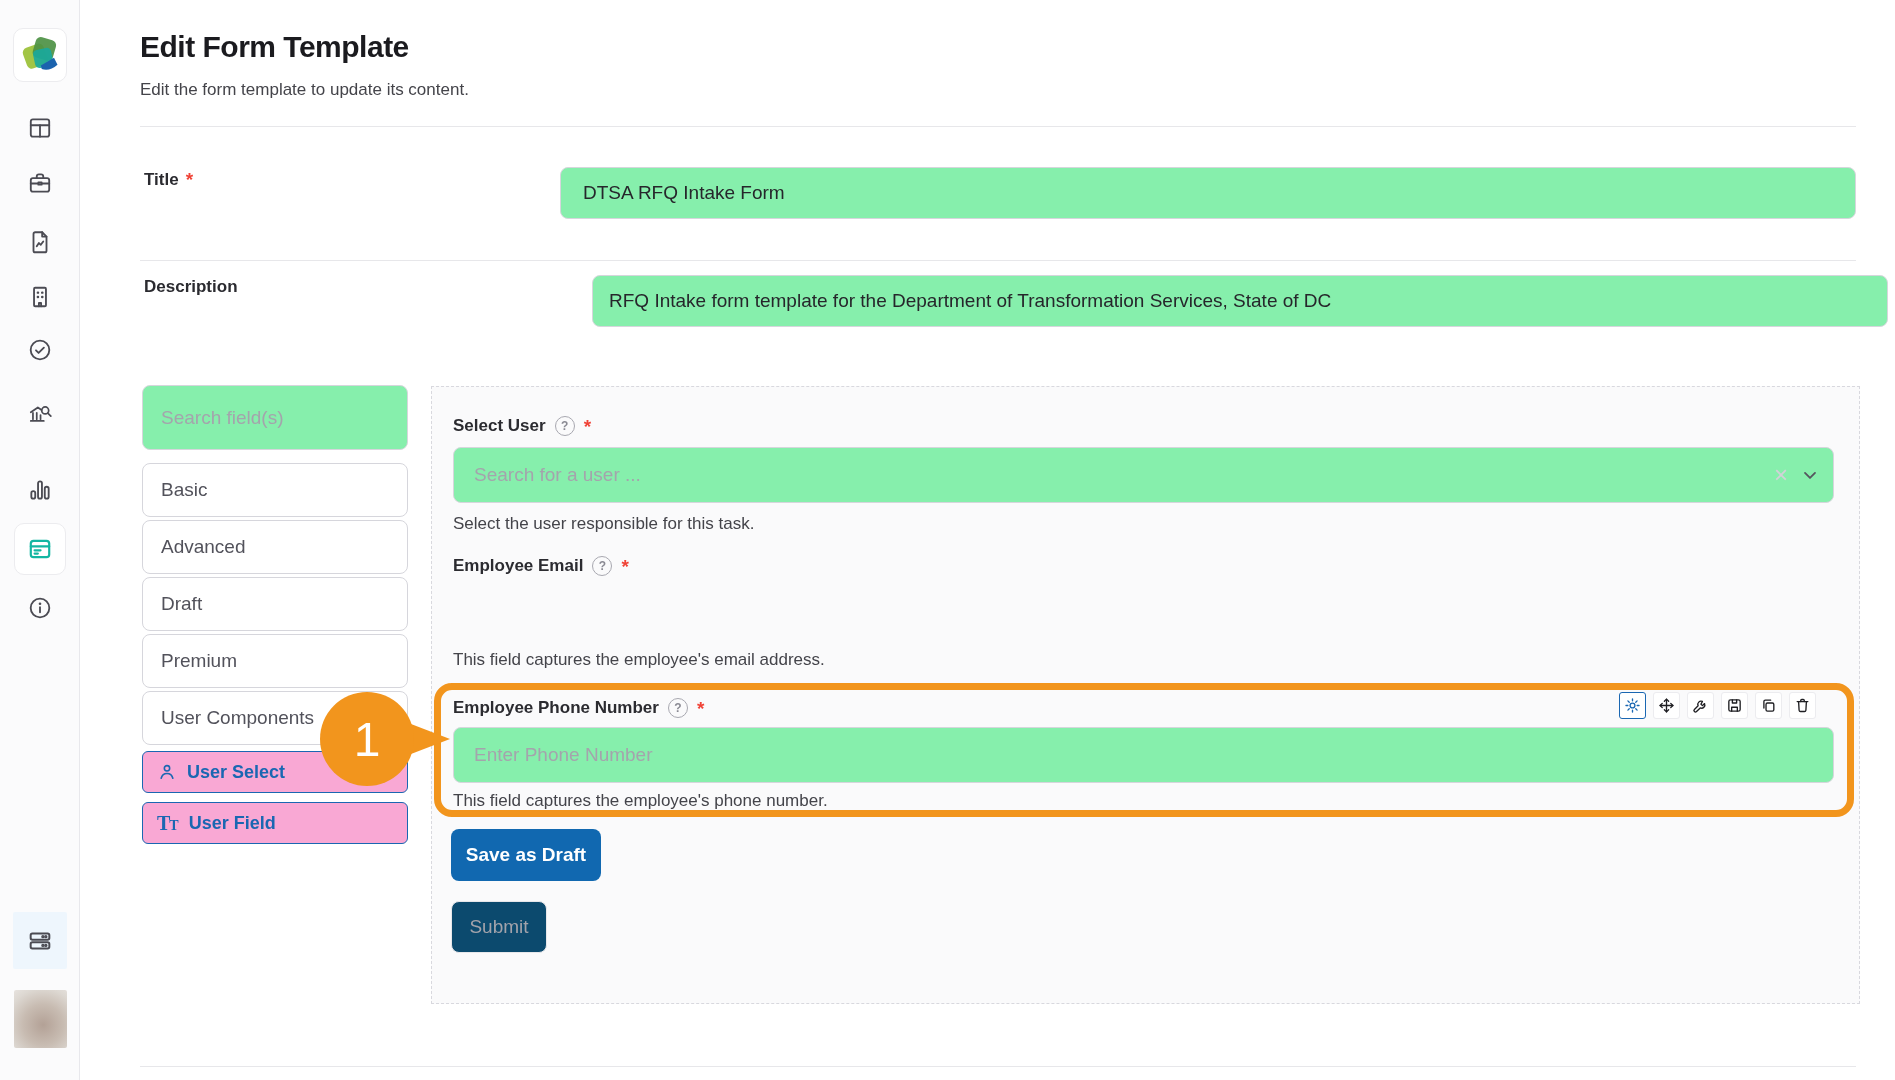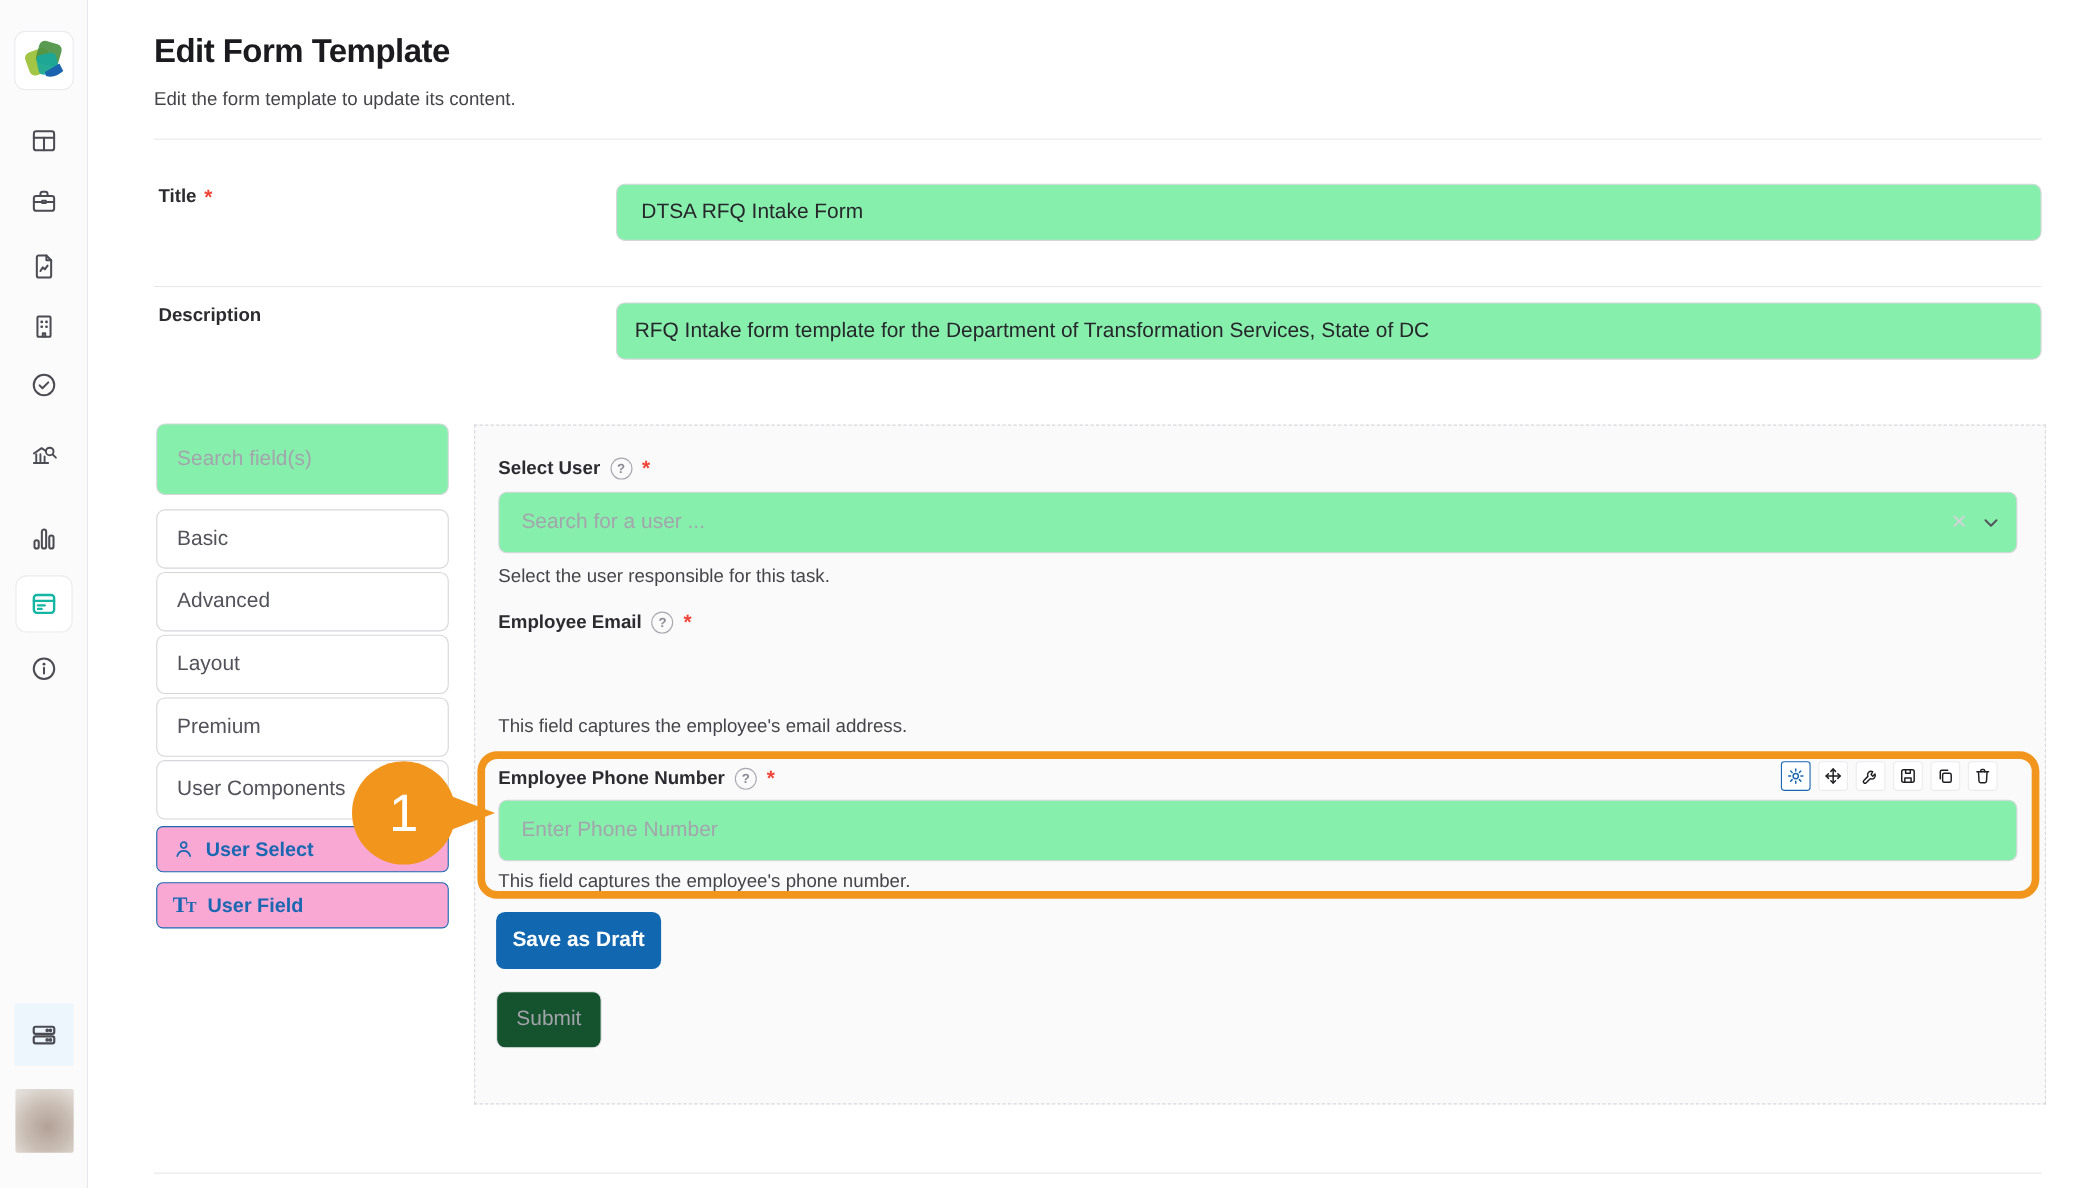--- a/index.html
+++ b/index.html
@@ -136,21 +136,21 @@
   .tool-chip.active { border: 1.5px solid #1a67b2; color: #1a67b2; }
 
   
   .btn-primary {
     position: absolute; left: 19px; top: 442px; width: 150px; height: 52px;
     background: #1168b0; color: #fff; border: none; border-radius: 8px;
     font-family: "Liberation Sans", sans-serif; font-size: 19px; font-weight: 700; cursor: pointer;
   }
   .btn-disabled {
     position: absolute; left: 19px; top: 514px; width: 96px; height: 52px;
-    background: #14532d; color: #a3a3ab; border: 1px solid #e7e7ea; border-radius: 8px;
+    background: #0c4a6e; color: #a3a3ab; border: 1px solid #e7e7ea; border-radius: 8px;
     font-family: "Liberation Sans", sans-serif; font-size: 19px; cursor: default;
   }
 
   svg { display: block; }
 </style>
 </head>
 <body>
 
 <div id="root">
 
@@ -257,35 +257,35 @@
   <div class="input-wrap" style="left:560px; top:167px; width:1296px; height:52px;">
     <input class="text-input" type="text" value="DTSA RFQ Intake Form" style="">
   </div>
 
   <div class="hr" style="top:260px"></div>
 
   <div class="meta-label" style="top:277px">
     <span>Description</span>
   </div>
   <div class="input-wrap" style="left:560px; top:275px; width:1296px; height:52px;">
-    <input class="text-input" style="padding: 0px 16px;" type="text" value="RFQ Intake form template for the Department of Transformation Services, State of DC">
+    <input class="text-input" style="padding: 0px 16px; margin-left: 32px;" type="text" value="RFQ Intake form template for the Department of Transformation Services, State of DC">
   </div>
 
   <div class="input-wrap" style="left:142px; top:385px; width:266px; height:65px;">
     <input class="text-input" style="padding: 0px 18px;" type="text" placeholder="Search field(s)">
   </div>
 
   <div class="panel-btn" style="top:463px">
       <span>Basic</span>
     </div>
   <div class="panel-btn" style="top:520px">
       <span>Advanced</span>
     </div>
   <div class="panel-btn" style="top:577px">
-      <span>Layout</span>
+      <span>Draft</span>
     </div>
   <div class="panel-btn" style="top:634px">
       <span>Premium</span>
     </div>
   <div class="panel-btn" style="top:691px">
       <span>User Components</span>
     </div>
 
   <div class="user-btn" style="top:751px">
     <svg width="20" height="20" viewBox="0 0 24 24" fill="none" stroke="#1a67b2" stroke-width="1.9" stroke-linecap="round" stroke-linejoin="round">

